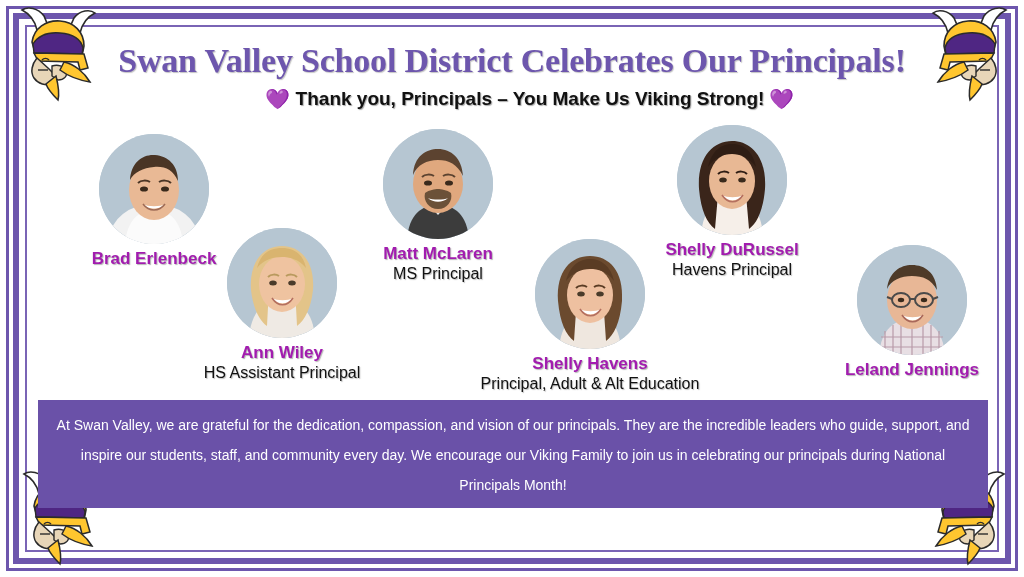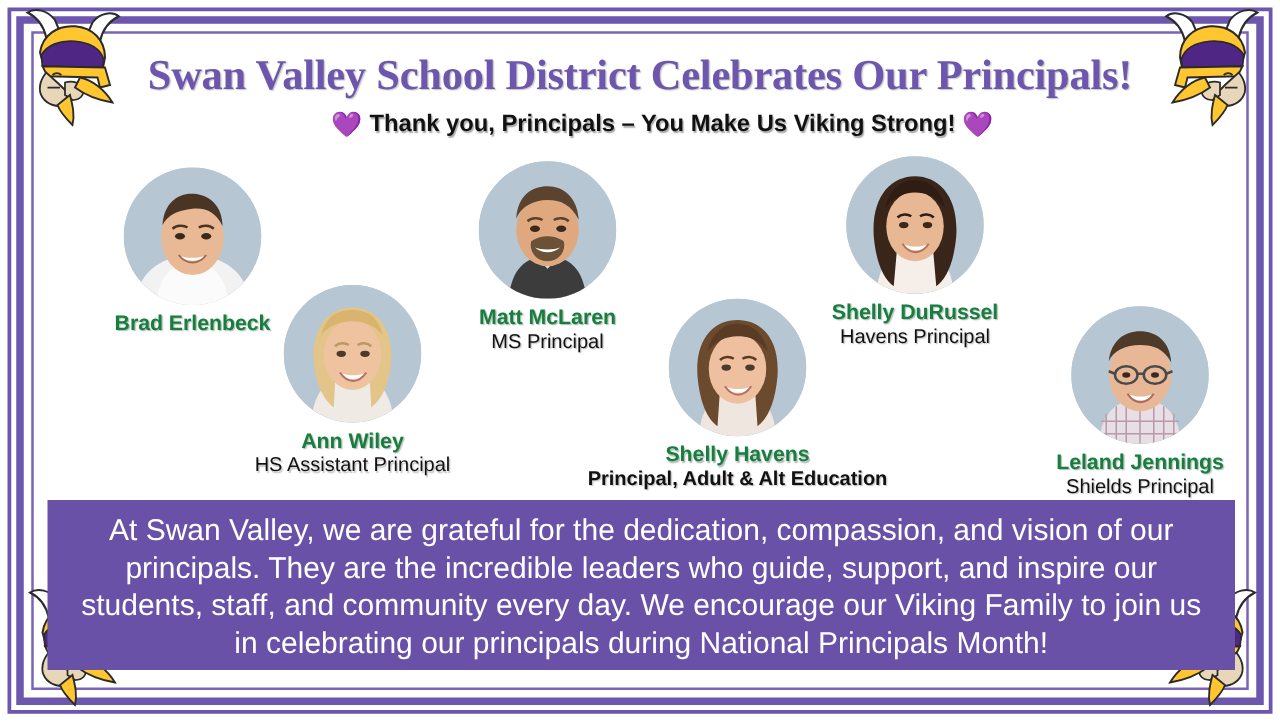--- a/index.html
+++ b/index.html
@@ -98,21 +98,21 @@
     margin: 0 auto;
     overflow: hidden;
     position: relative;
     background: #b6c6d2;
   }
   .photo svg { display: block; width: 110px; height: 110px; }
   .pname {
     margin-top: 5px;
     font-size: 17px;
     font-weight: bold;
-    color: #15803d;
+    color: #a21caf;
     white-space: nowrap;
     text-shadow: 1px 1px 1px rgba(120,120,120,0.55);
   }
   .prole {
     margin-top: 1px;
     font-size: 16px;
     font-weight: normal;
     color: #111111;
     white-space: nowrap;
     text-shadow: 1px 1px 1px rgba(130,130,130,0.5);
@@ -120,34 +120,34 @@
 
   
   #p0 { left:  56px; top: 134px; width: 196px; }
   #p1 { left: 184px; top: 228px; width: 196px; text-align: center; }
   #p2 { left: 340px; top: 129px; width: 196px; }
   #p3 { left: 634px; top: 125px; width: 196px; }
   #p4 { left: 492px; top: 239px; width: 196px; }
   #p5 { left: 814px; top: 245px; width: 196px; }
 
   
-  #p4 .prole { margin-left: -50px; margin-right: -50px; font-weight: bold; }
+  #p4 .prole { margin-left: -50px; margin-right: -50px; }
   #p1 .prole { margin-left: -30px; margin-right: -30px; }
 
   
   .message {
     position: absolute;
     left: 38px;
     top: 400px;
     width: 950px;
-    height: 136px;
+    height: 108px;
     box-sizing: border-box;
     background: #6a51a8;
     color: #ffffff;
-    font-size: 24px;
+    font-size: 14px;
     line-height: 30px;
     text-align: center;
     padding: 10px 18px;
     z-index: 5;
   }
 </style>
 </head>
 <body>
 
 <div id="poster">
@@ -361,18 +361,17 @@
           <path d="M35 54 L30 52"></path>
           <path d="M76 54 L81 52"></path>
         </g>
         <ellipse cx="44" cy="55" rx="3.2" ry="2.2" fill="#3a2a1c"></ellipse>
         <ellipse cx="67" cy="55" rx="3.2" ry="2.2" fill="#3a2a1c"></ellipse>
         <path d="M45 70 C50 77 61 77 66 70 C61 73 50 73 45 70 Z" fill="#ffffff"></path>
         <path d="M45 70 C51 79 60 79 66 70" stroke="#a9685a" stroke-width="1.6" fill="none"></path>
       </svg>
     </div>
     <div class="pname">Leland Jennings</div>
-    <div class="prole">Shields Principal</div>
   </div>
 
   <div class="message">At Swan Valley, we are grateful for the dedication, compassion, and vision of our principals. They are the incredible leaders who guide, support, and inspire our students, staff, and community every day. We encourage our Viking Family to join us in celebrating our principals during National Principals Month!</div>
 
 </div>
 
 </body></html>

